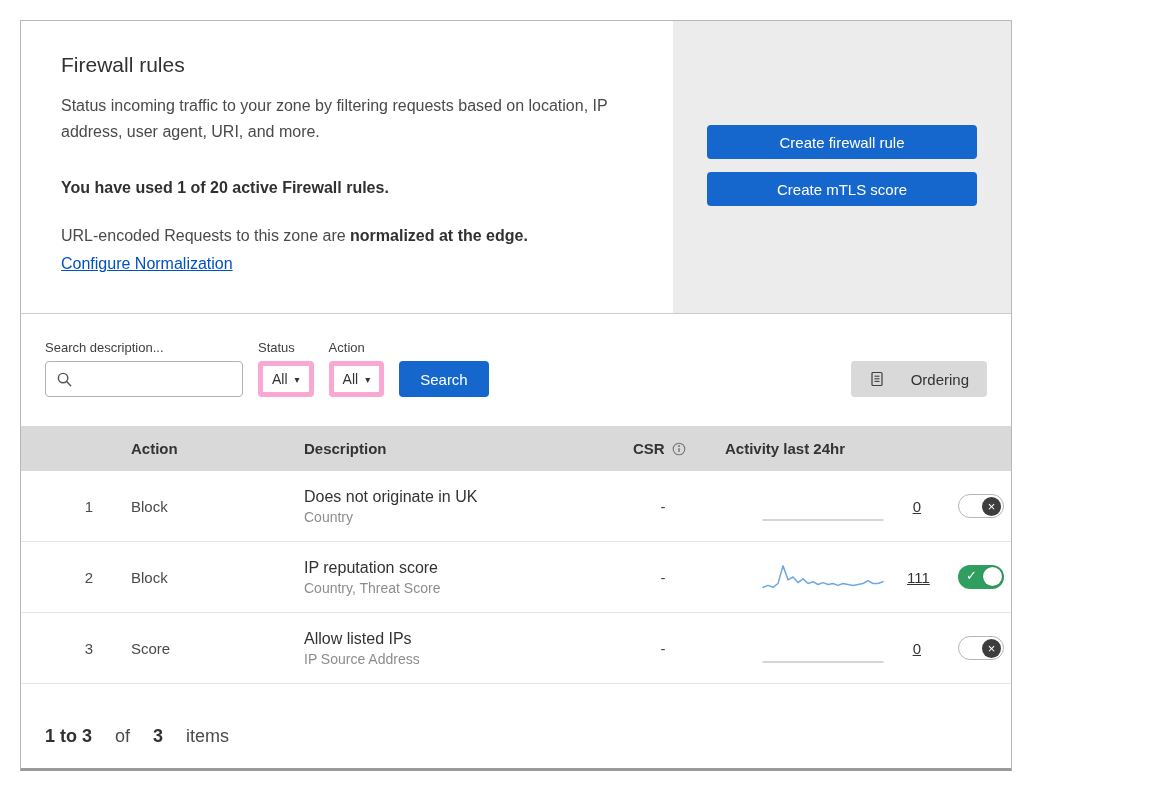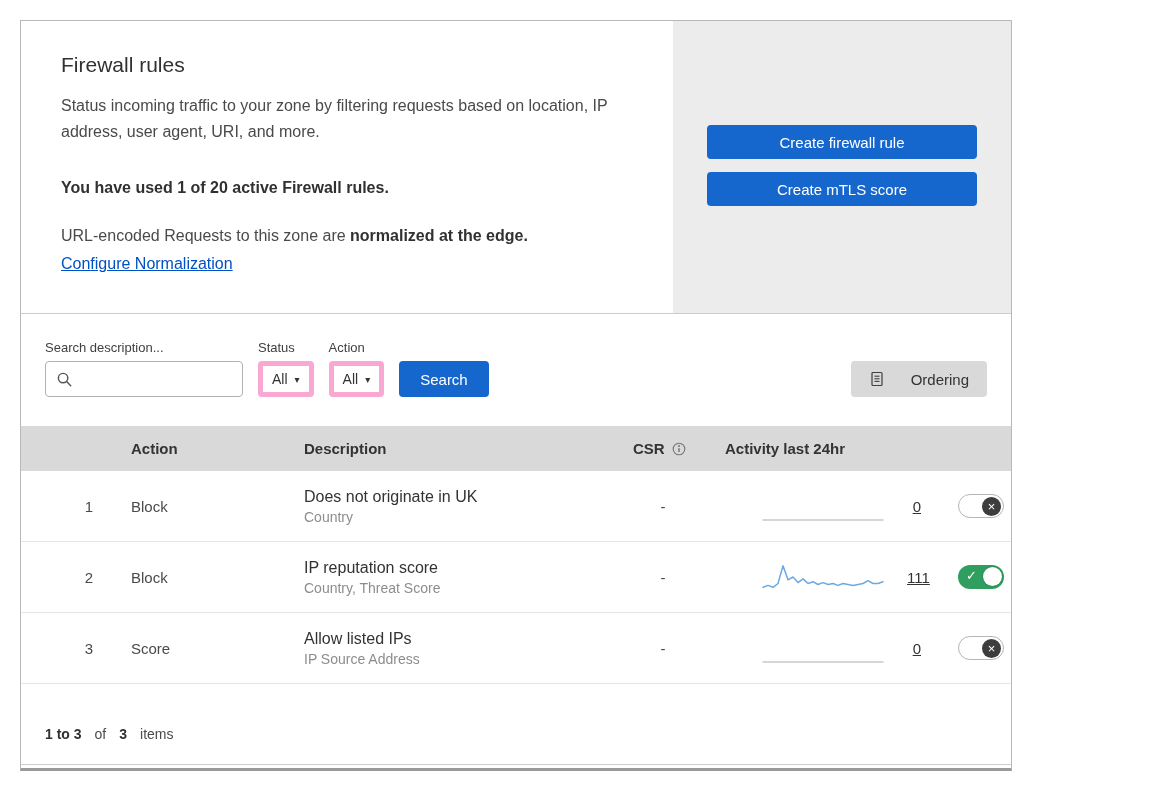--- a/index.html
+++ b/index.html
@@ -56,21 +56,21 @@
   .toggle.off{background:#fff;border:1px solid #b5b5b5;}
   .toggle.off .knob{right:2px;top:1.5px;background:#3d3d3d;}
   .toggle.off .xmark{color:#fff;font-size:13px;line-height:1;}
   .toggle.on{background:var(--toggle-green,#2f9e5f);}
   .toggle.on .knob{right:2px;background:#fff;box-shadow:0 0 2px rgba(0,0,0,.35);}
   .toggle.on .check{display:block;position:absolute;left:8px;top:4px;color:#fff;font-size:13px;font-weight:bold;line-height:1;}
 
   .icon-btn{width:37px;height:36px;background:#dcdcdc;border:none;border-radius:3px;display:flex;align-items:center;justify-content:center;cursor:pointer;flex:none;}
 
   
-  .tfoot{padding:42px 24px 22px 24px;font-size:14px;color:#4a4a4a;display:flex;gap:13px;align-items:baseline;flex:none;}
+  .tfoot{padding:42px 24px 22px 24px;font-size:18px;color:#4a4a4a;display:flex;gap:23px;align-items:baseline;flex:none;}
   .tfoot b{color:#313131;}
   .helpbar{border-top:1px solid #ccc;height:47px;display:flex;align-items:center;justify-content:flex-end;padding:0 24px;box-sizing:border-box;flex:none;margin-top:auto;}
   .help-link{color:var(--link-blue,#0051c3);font-size:15px;display:flex;align-items:center;gap:7px;cursor:pointer;text-decoration:none;}
   .help-arrow{font-size:11px;}
 </style>
 </head>
 <body>
 
 <div class="page">
 <div class="card">

